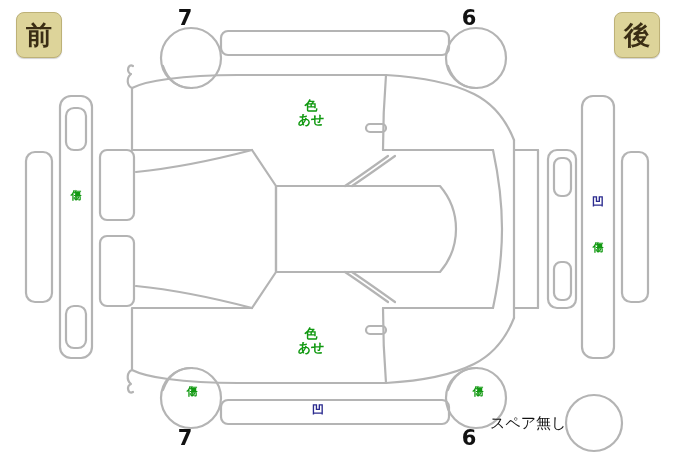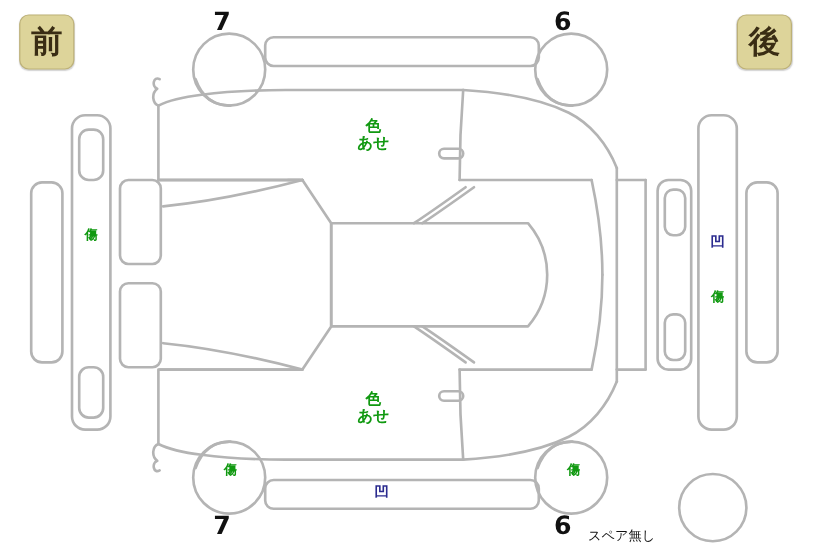--- a/index.html
+++ b/index.html
@@ -85,22 +85,22 @@
   #mark-scr-rear   { left: 586px; top: 242px; width: 24px; }
   #mark-dent-rear  { left: 586px; top: 196px; width: 24px; }
   #mark-dent-sill  { left: 306px; top: 404px; width: 24px; }
   #mark-scr-wrl    { left: 180px; top: 386px; width: 24px; }
   #mark-scr-wrr    { left: 466px; top: 386px; width: 24px; }
 
   
   #spare-note {
     position: absolute;
     left: 490px;
-    top: 441px;
-    font-size: 11px;
+    top: 416px;
+    font-size: 15px;
     color: #111111;
     white-space: nowrap;
     line-height: 1;
   }
 </style>
 </head>
 <body>
 
 <div id="page">
 

